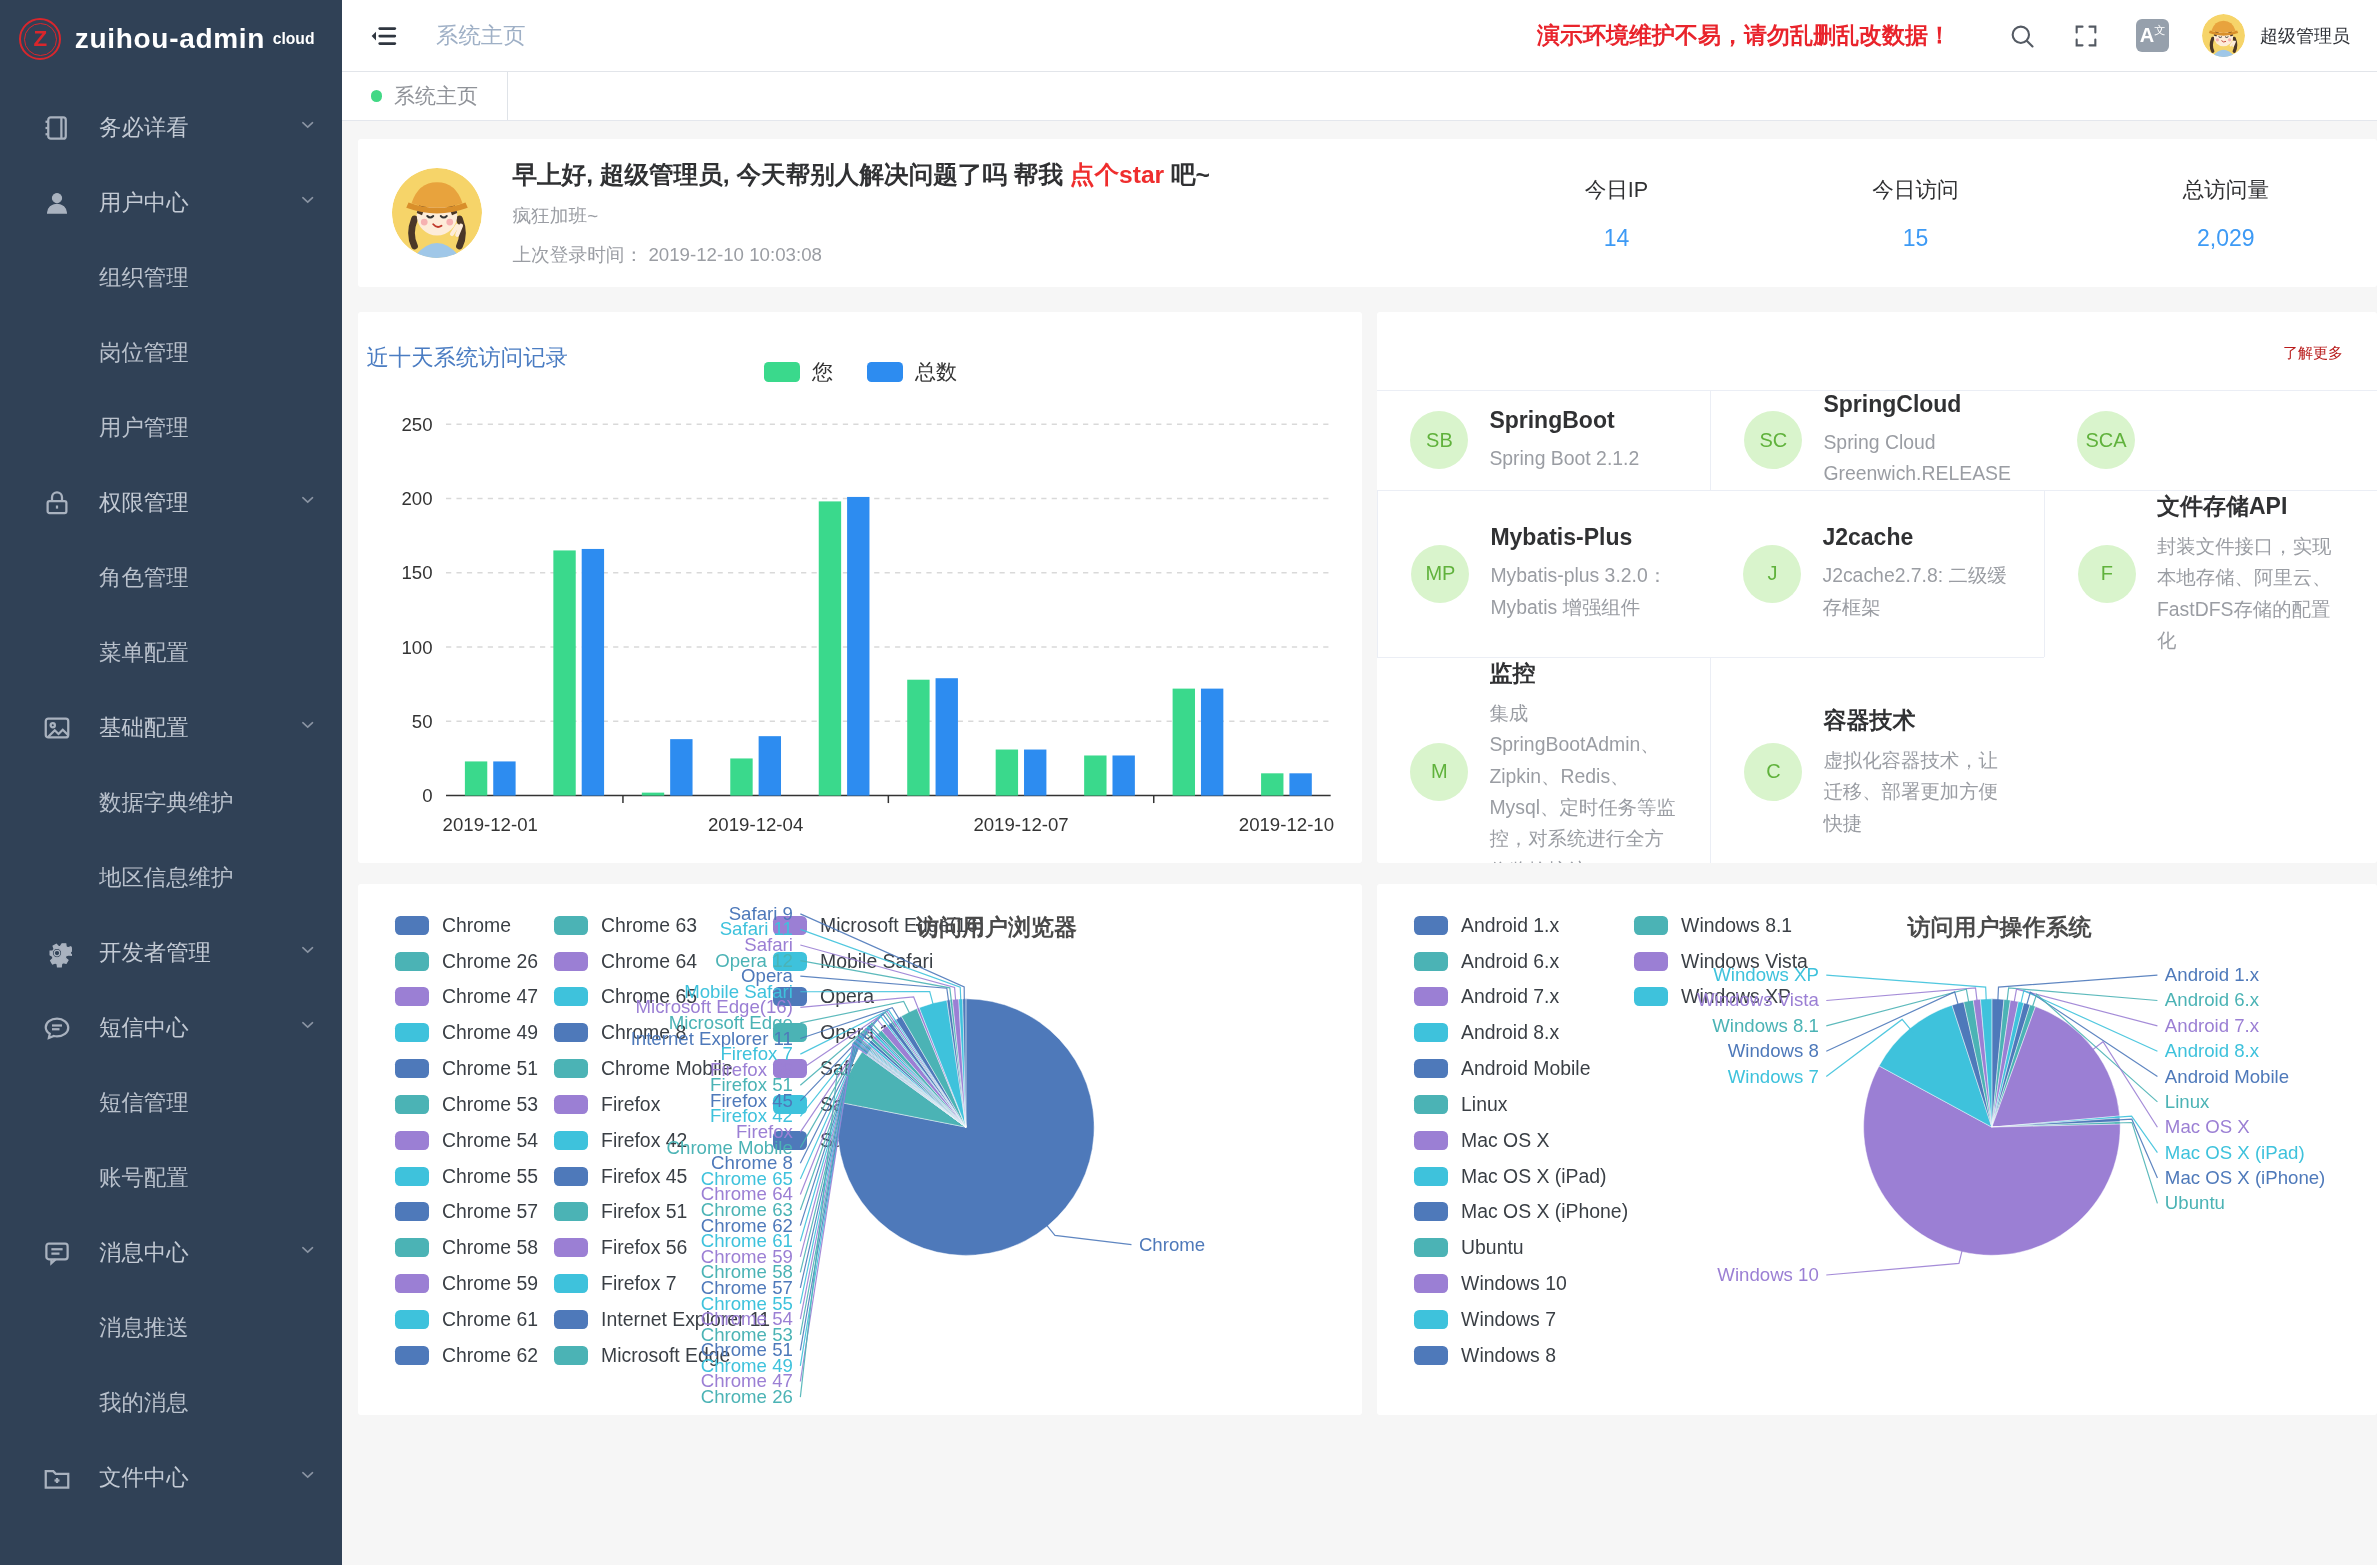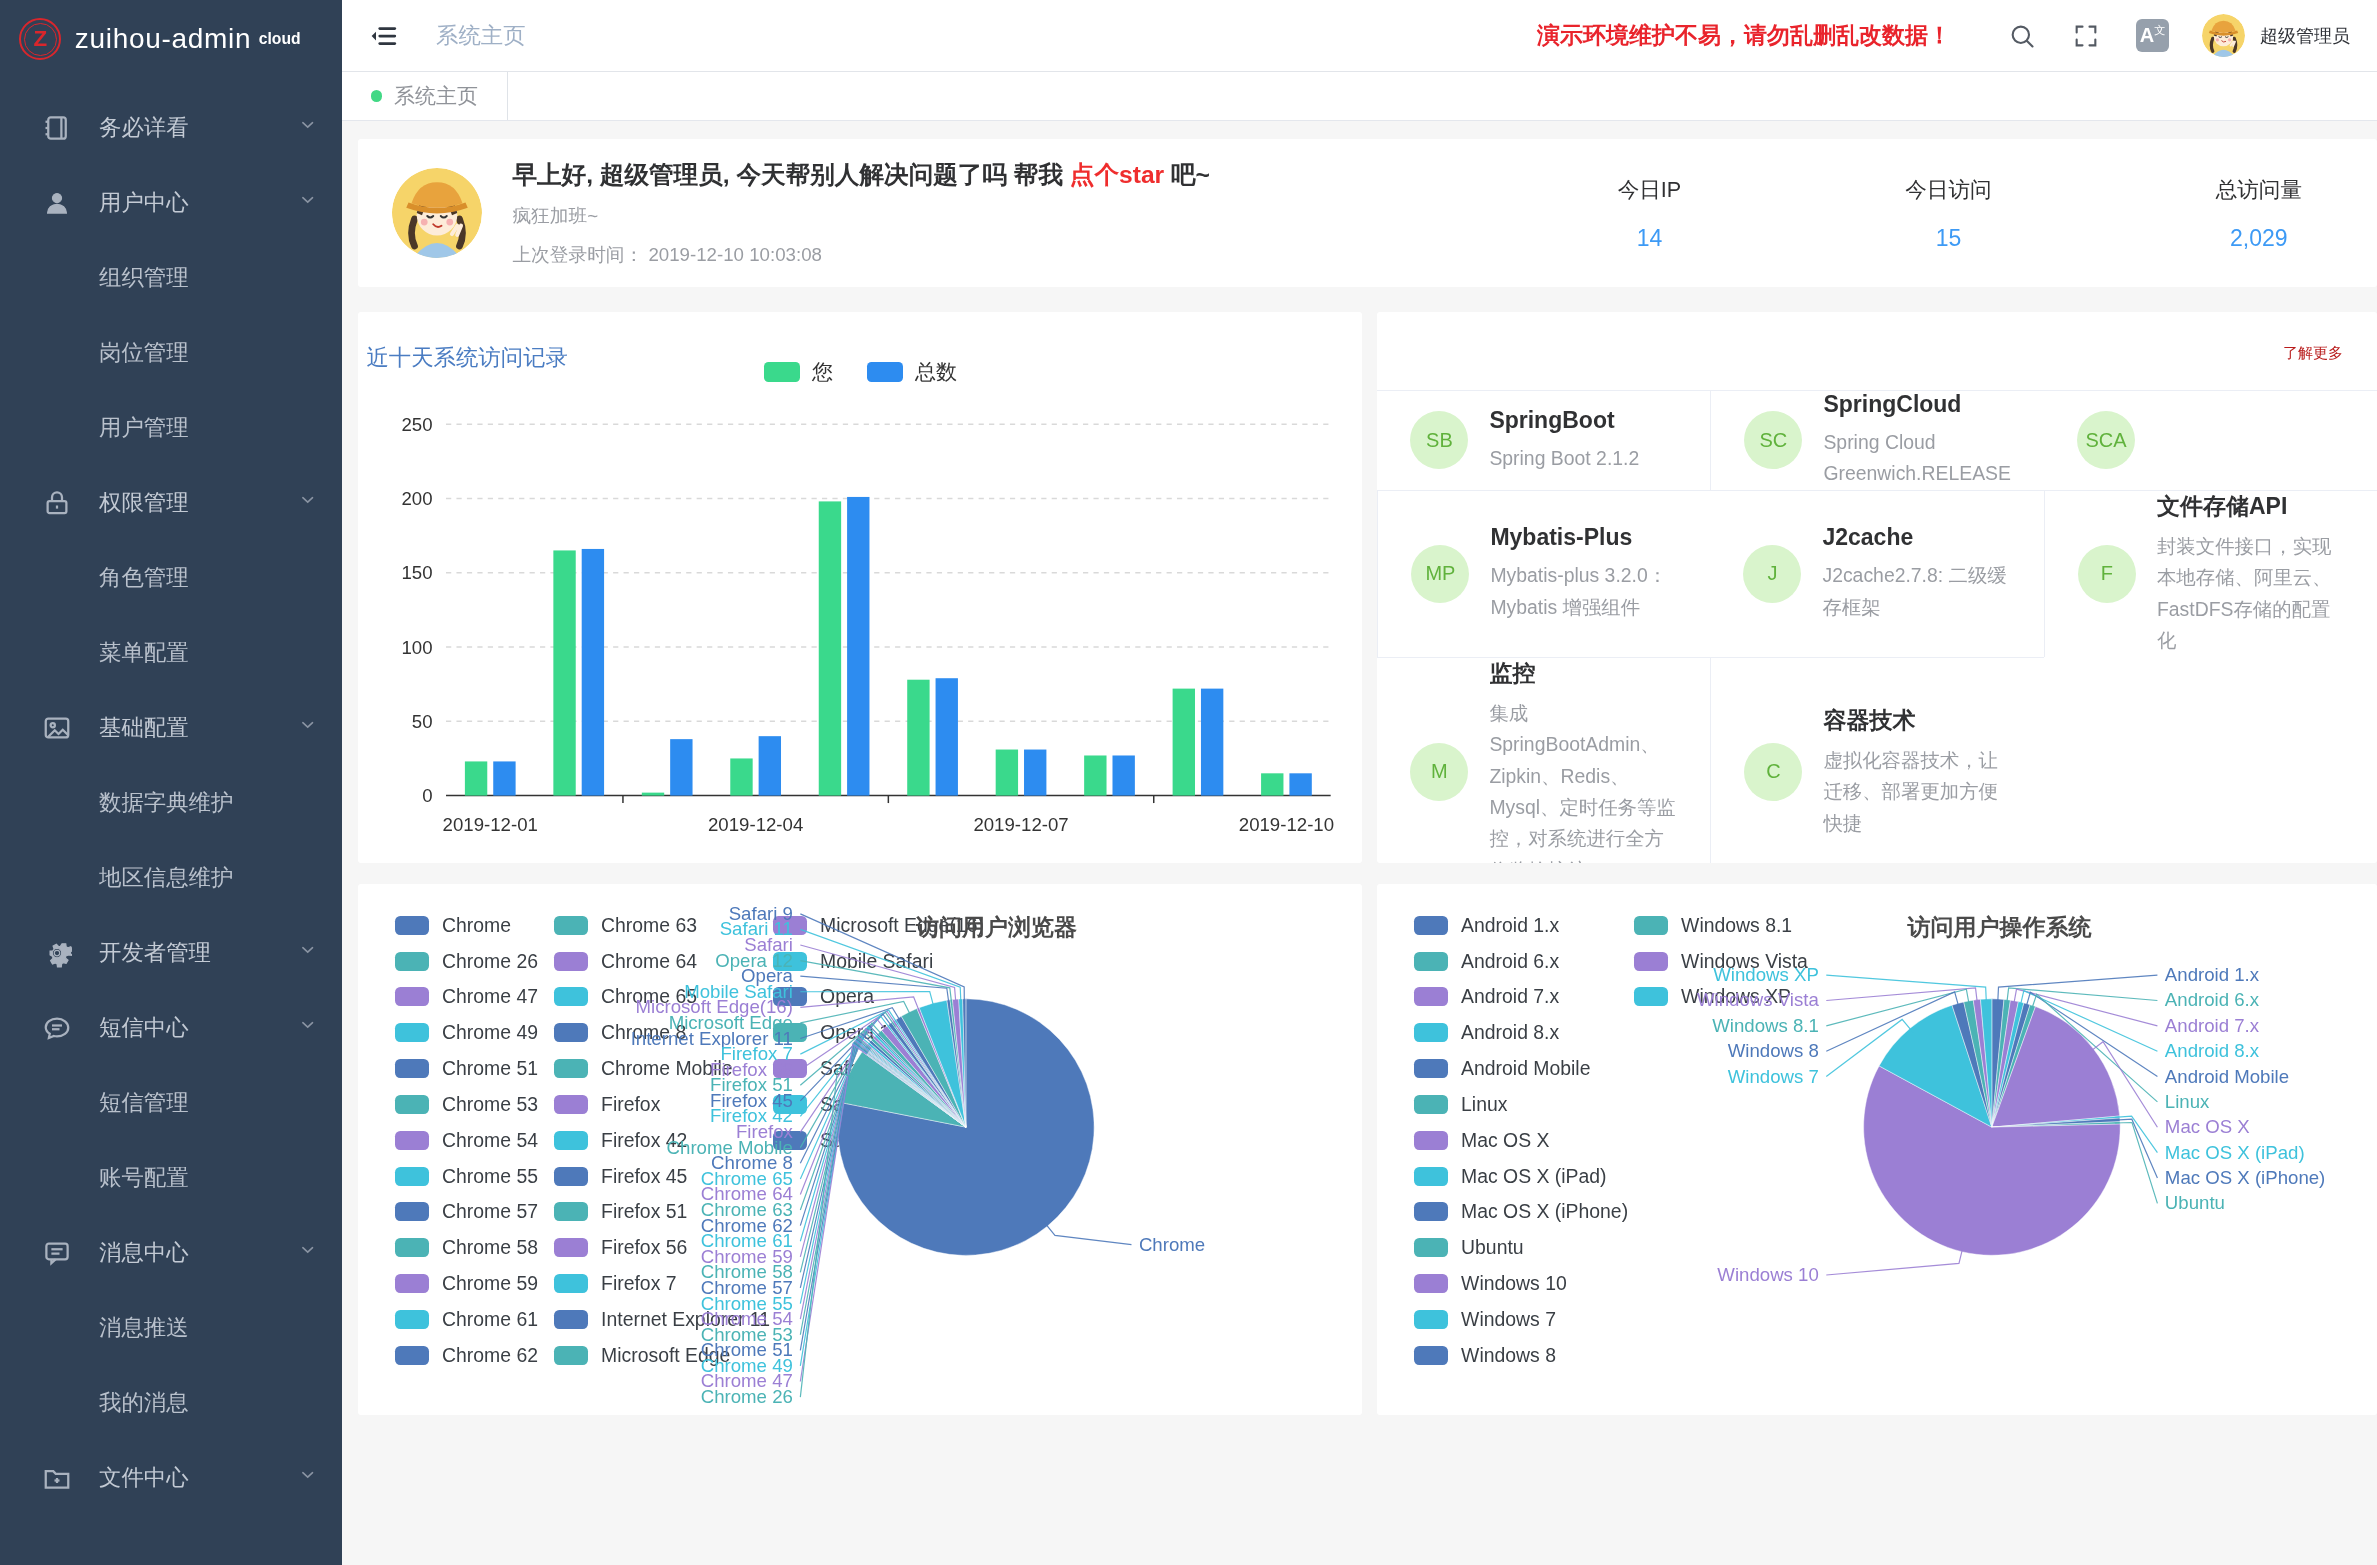--- a/index.html
+++ b/index.html
@@ -7,21 +7,21 @@
     font-family:"Liberation Sans","DejaVu Sans",sans-serif; }
   .app { display:flex; width:100%; height:100%; }
 
   
   .sidebar { width:342px; height:100%; background:#304156; flex:none; overflow:hidden; }
   .logo-row { height:78px; display:flex; align-items:center; padding-left:19.4px; }
   .logo-badge { width:42px; height:42px; border:2.2px solid #d9262c; border-radius:50%;
     display:flex; align-items:center; justify-content:center; flex:none; }
   .logo-badge .inner { width:33px; height:33px; border:1.5px solid #d9262c; border-radius:50%;
     display:flex; align-items:center; justify-content:center; color:#d9262c; font-weight:bold; font-size:22.4px; }
-  .logo-title { color:#fff; font-size:28px; font-weight:normal; margin-left:13.4px; letter-spacing:0.7px; }
+  .logo-title { color:#fff; font-size:28px; font-weight:bold; margin-left:13.4px; letter-spacing:0.7px; }
   .logo-suffix { color:#fff; font-size:15.7px; font-weight:bold; margin-left:7.5px; }
   .menu { margin-top:12px; }
   .menu-group { height:75px; display:flex; align-items:center; padding:0 25px 0 42px;
     color:#c3cad4; font-size:22.4px; cursor:pointer; }
   .menu-group .mi { width:30px; height:30px; margin-right:27px; flex:none; }
   .menu-group .mi svg { width:30px; height:30px; stroke:#a9b2bf; }
   .menu-group .chev { margin-left:auto; }
   .menu-group .chev svg { width:19.4px; height:19.4px; stroke:#8a94a3; }
   .menu-sub { height:75px; display:flex; align-items:center; padding-left:99px;
     color:#b9c1cc; font-size:22.4px; cursor:pointer; }
@@ -53,21 +53,21 @@
 
   
   .card { background:#fff; border-radius:3px; }
   .greet { height:148px; display:flex; align-items:center; padding-left:34px; margin-bottom:25px; }
   .avatar-lg { width:90px; height:90px; border-radius:50%; overflow:hidden; flex:none; }
   .greet-info { margin-left:30px; }
   .greet-title { font-size:24.6px; color:#303133; font-weight:600; }
   .greet-title .star { color:#ef2d2d; }
   .greet-sub { margin-top:12px; font-size:18.7px; color:#9a9da3; }
   .greet-login { margin-top:13.4px; font-size:18.7px; color:#9a9da3; }
-  .stats { margin-left:auto; display:flex; gap:224px; padding-right:75px; }
+  .stats { margin-left:auto; display:flex; gap:224px; padding-right:108px; }
   .stat { text-align:center; }
   .stat .sl { font-size:21.6px; color:#303133; }
   .stat .sv { font-size:23px; color:#3d9af5; margin-top:21px; }
 
   .row2 { display:flex; gap:15px; height:551px; margin-bottom:21px; }
   .row3 { display:flex; gap:15px; height:531px; }
 
   .panel { position:relative; background:#fff; border-radius:3px; overflow:hidden; }
   .panel-bar { width:1004px; flex:none; }
   .panel-title-blue { position:absolute; left:8px; top:30px; font-size:22.4px; color:#4a7cc2; font-weight:500; }

